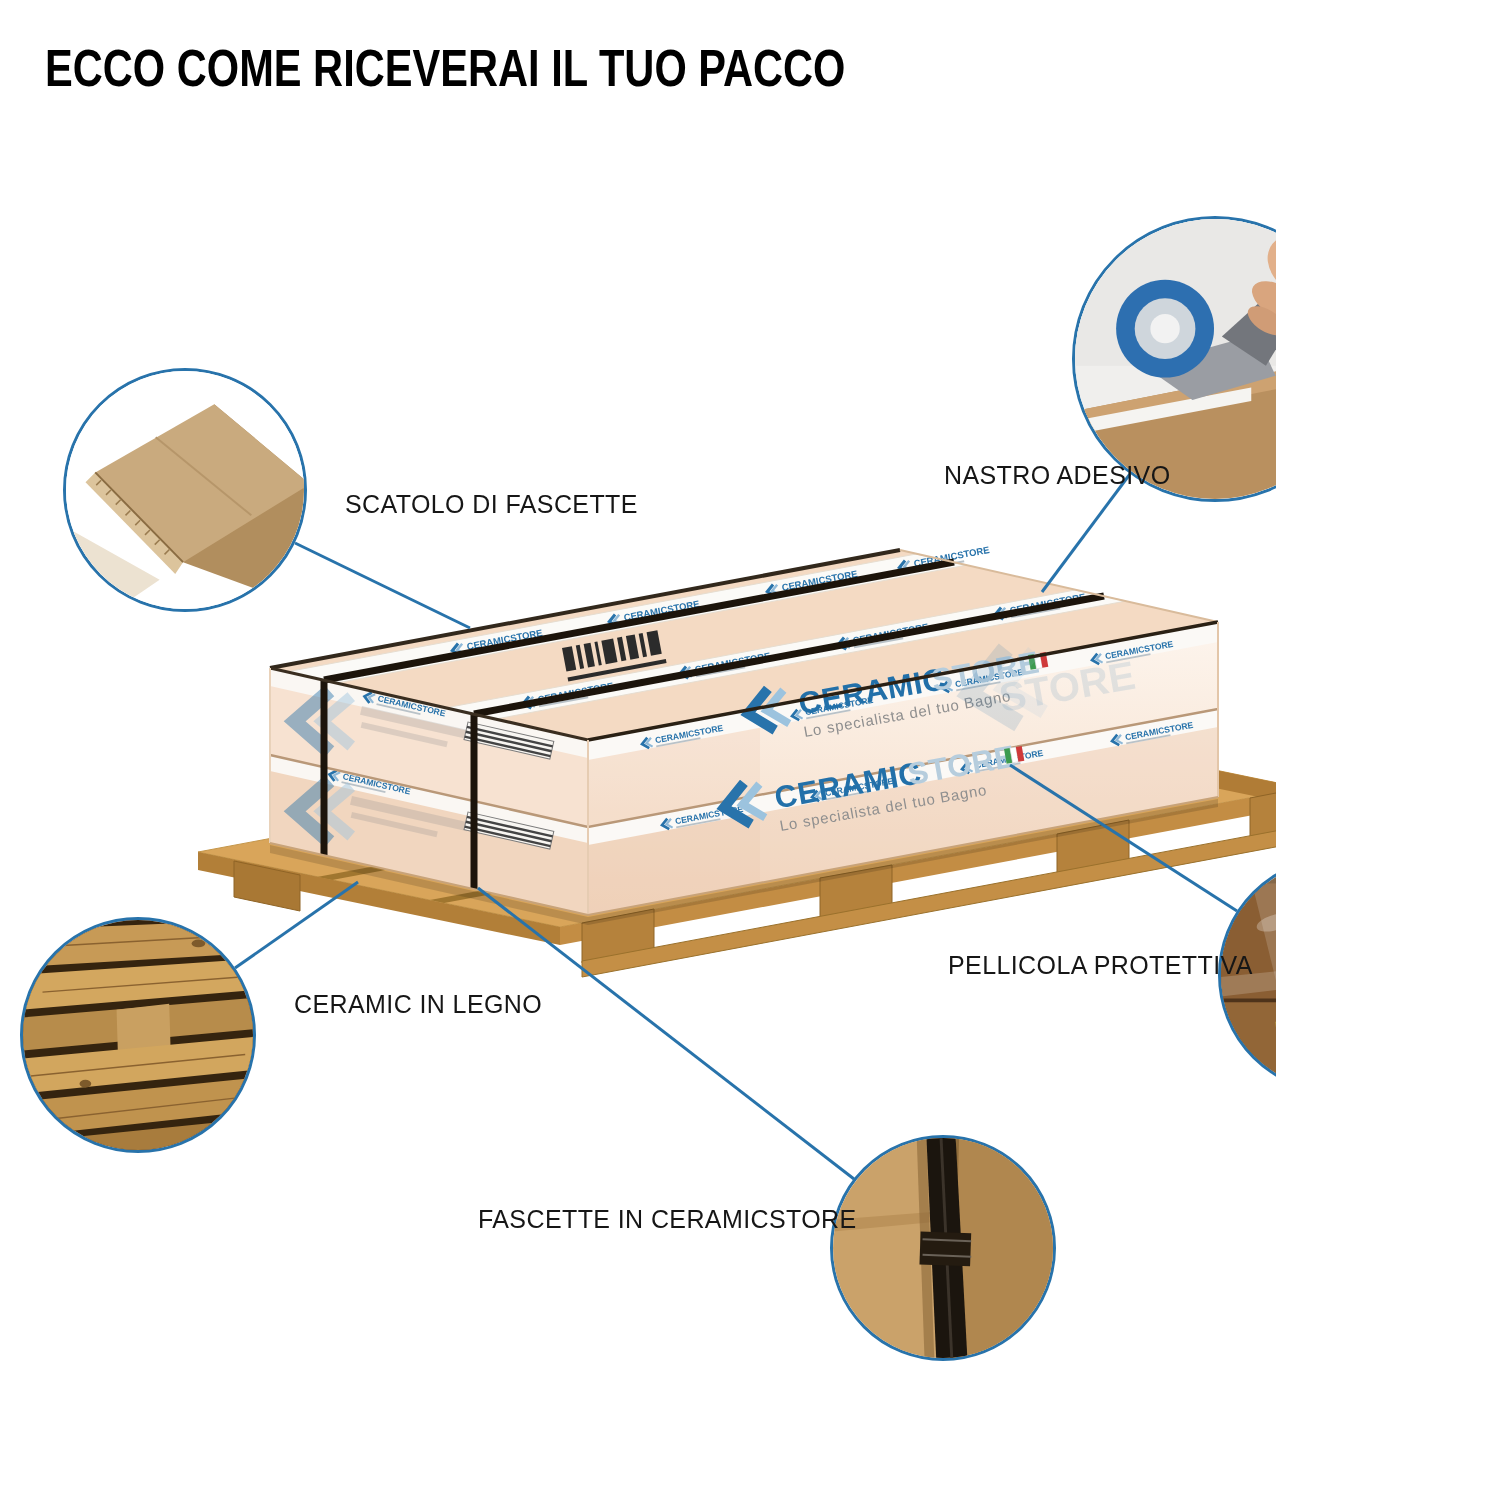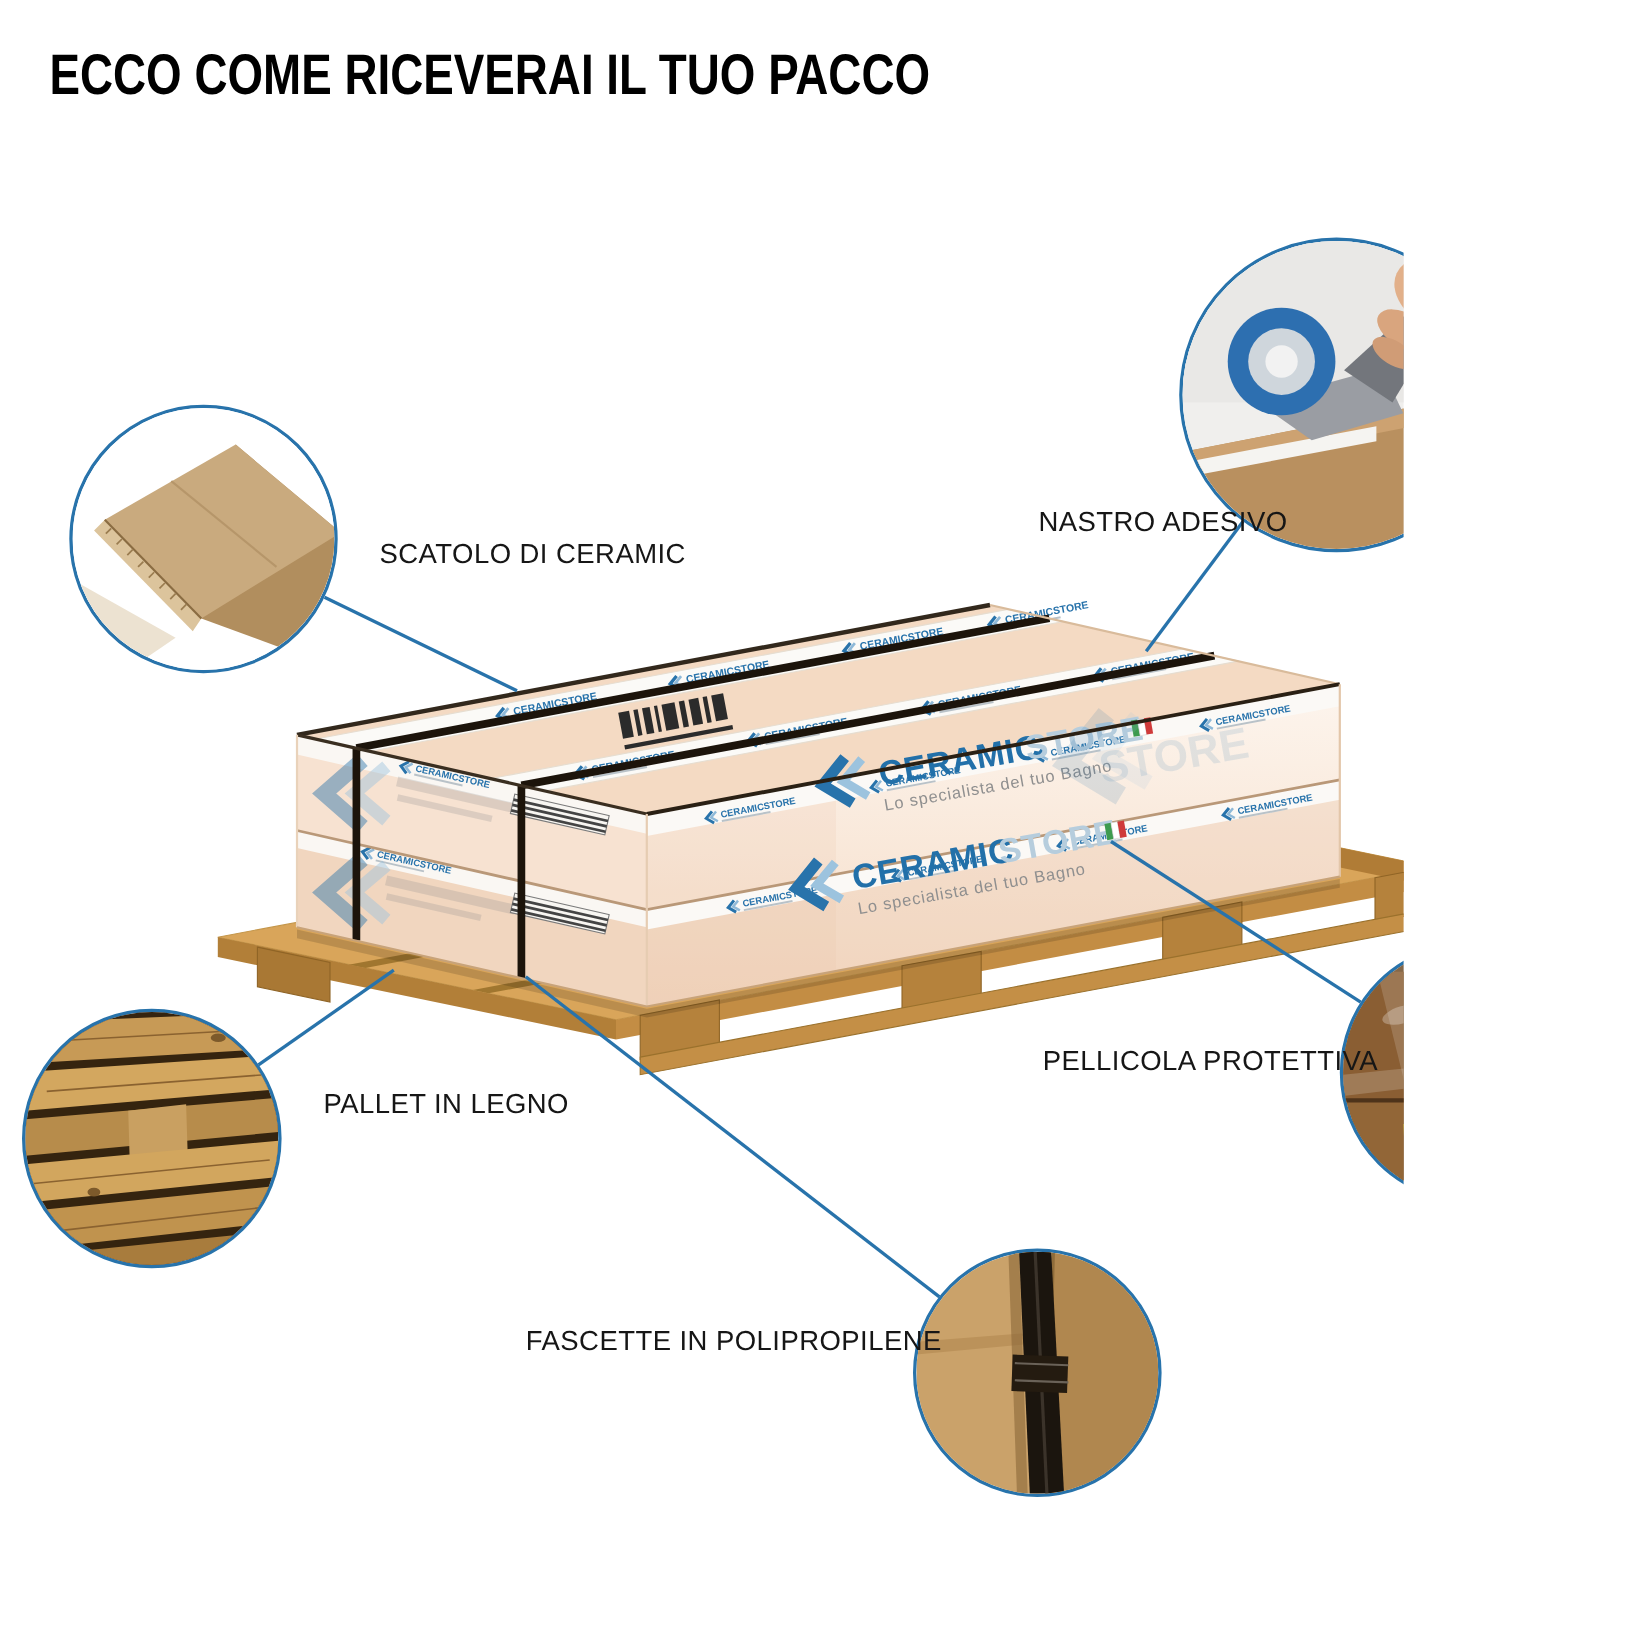--- a/index.html
+++ b/index.html
@@ -270,19 +270,19 @@
       <polygon points="0,84 128,74 128,84 0,96" fill="#bb925a"></polygon>
       <polygon points="86,0 96,0 104,226 94,226" fill="#8a6838" opacity="0.6"></polygon>
       <polygon points="96,0 126,0 138,226 106,226" fill="#1b150e"></polygon>
       <line x1="111" y1="0" x2="122" y2="226" stroke="#3b332a" stroke-width="3"></line>
       <rect x="90" y="96" width="52" height="34" fill="#241b10" transform="rotate(2 90 96)"></rect>
       <line x1="92" y1="104" x2="142" y2="106" stroke="#6a6258" stroke-width="2"></line>
       <line x1="92" y1="120" x2="142" y2="122" stroke="#6a6258" stroke-width="2"></line>
     </svg>
   </div>
 
-  <div class="callout-label" style="left:345px;top:490px;">SCATOLO DI CERAMIC</div>
+  <div class="callout-label" style="left:345px;top:490px;">SCATOLO DI FASCETTE</div>
   <div class="callout-label" style="left:908px;top:461px;margin-left:36px;">NASTRO ADESIVO</div>
   <div class="callout-label" style="left:948px;top:935px;margin-top:16px;">PELLICOLA PROTETTIVA</div>
-  <div class="callout-label" style="left:294px;top:990px;">PALLET IN LEGNO</div>
-  <div class="callout-label" style="left:478px;top:1205px;">FASCETTE IN POLIPROPILENE</div>
+  <div class="callout-label" style="left:294px;top:990px;">CERAMIC IN LEGNO</div>
+  <div class="callout-label" style="left:478px;top:1205px;">FASCETTE IN CERAMICSTORE</div>
 
 </div>
 
 </body></html>

